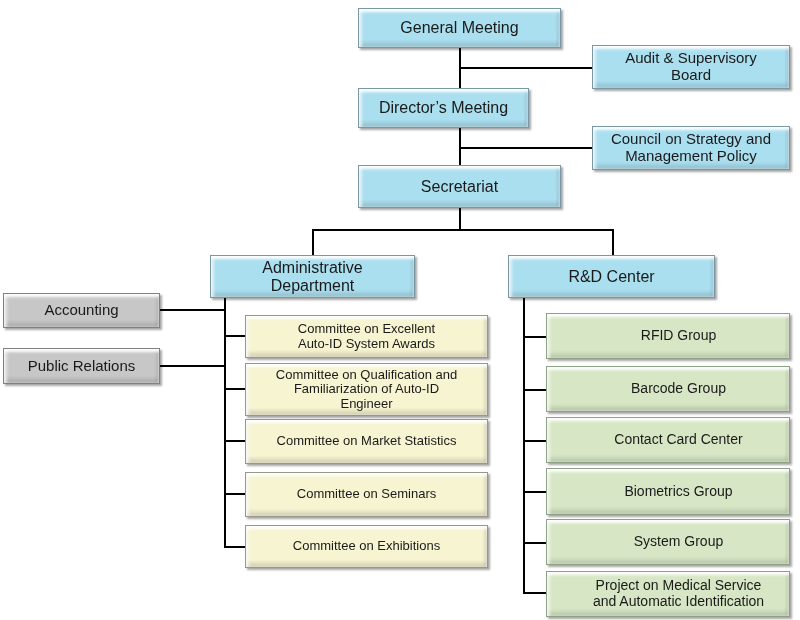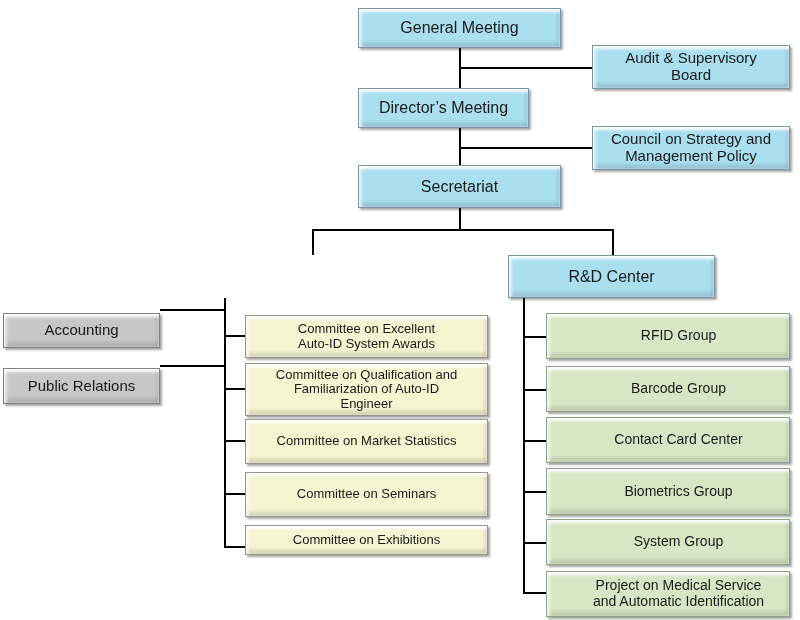--- a/index.html
+++ b/index.html
@@ -14,21 +14,21 @@
     box-shadow:
       inset 0 3px 3px rgba(255,255,255,.95),
       inset 3px 0 3px rgba(255,255,255,.65),
       inset 0 -4px 4px rgba(0,0,0,.14),
       inset -3px 0 3px rgba(0,0,0,.08),
       1.5px 1.5px 2px rgba(0,0,0,.35);
   }
   .blue  {background:#aadff0;border:1px solid #7a97a4;}
   .yellow{background:#f6f4d1;border:1px solid #97978a;}
   .green {background:#d7e7c5;border:1px solid #8da285;padding-left:21px;}
-  .gray  {background:#c7c7c7;border:1px solid #818181;margin-top:20px;}
+  .gray  {background:#c7c7c7;border:1px solid #818181;}
   .t17{font-size:16px;}
   .t16{font-size:16px;}
   .t15{font-size:15px;}
   .t14{font-size:14px;}
   .t13{font-size:13px;}
   .ln{position:absolute;background:#000000;}
 </style>
 </head>
 <body>
 
@@ -60,33 +60,35 @@
   <i class="ln" style="left:525px;top:542px;width:21px;height:2px"></i>
   <i class="ln" style="left:525px;top:592px;width:21px;height:2px"></i>
 
   <div class="box blue t17" style="left:358px;top:8px;width:203px;height:40px">General Meeting</div>
   <div class="box blue t15" style="left:592px;top:45px;width:198px;height:44px">Audit &amp; Supervisory
 Board</div>
   <div class="box blue t17" style="left:358px;top:88px;width:171px;height:40px">Director’s Meeting</div>
   <div class="box blue t15" style="left:592px;top:126px;width:198px;height:44px">Council on Strategy and
 Management Policy</div>
   <div class="box blue t17" style="left:358px;top:165px;width:203px;height:43px">Secretariat</div>
+  <div class="box blue t16" style="left:210px;top:255px;width:205px;height:43px">Administrative
+Department</div>
   <div class="box blue t16" style="left:508px;top:255px;width:207px;height:43px">R&amp;D Center</div>
 
   <div class="box gray t15" style="left:3px;top:293px;width:157px;height:35px">Accounting</div>
   <div class="box gray t15" style="left:3px;top:348px;width:157px;height:36px">Public Relations</div>
 
   <div class="box yellow t13" style="left:245px;top:315px;width:243px;height:43px">Committee on Excellent
 Auto-ID System Awards</div>
   <div class="box yellow t13" style="left:245px;top:363px;width:243px;height:53px">Committee on Qualification and
 Familiarization of Auto-ID
 Engineer</div>
   <div class="box yellow t13" style="left:245px;top:419px;width:243px;height:45px">Committee on Market Statistics</div>
   <div class="box yellow t13" style="left:245px;top:472px;width:243px;height:45px">Committee on Seminars</div>
-  <div class="box yellow t13" style="left:245px;top:525px;width:243px;height:30px">Committee on Exhibitions</div>
+  <div class="box yellow t13" style="left:245px;top:525px;width:243px;height:43px">Committee on Exhibitions</div>
 
   <div class="box green t14" style="left:546px;top:313px;width:244px;height:46px">RFID Group</div>
   <div class="box green t14" style="left:546px;top:366px;width:244px;height:46px">Barcode Group</div>
   <div class="box green t14" style="left:546px;top:417px;width:244px;height:46px">Contact Card Center</div>
   <div class="box green t14" style="left:546px;top:468px;width:244px;height:47px">Biometrics Group</div>
   <div class="box green t14" style="left:546px;top:571px;width:244px;height:46px">Project on Medical Service
 and Automatic Identification</div>
   <div class="box green t14" style="left:546px;top:519px;width:244px;height:46px">System Group</div>
 
 </div>

